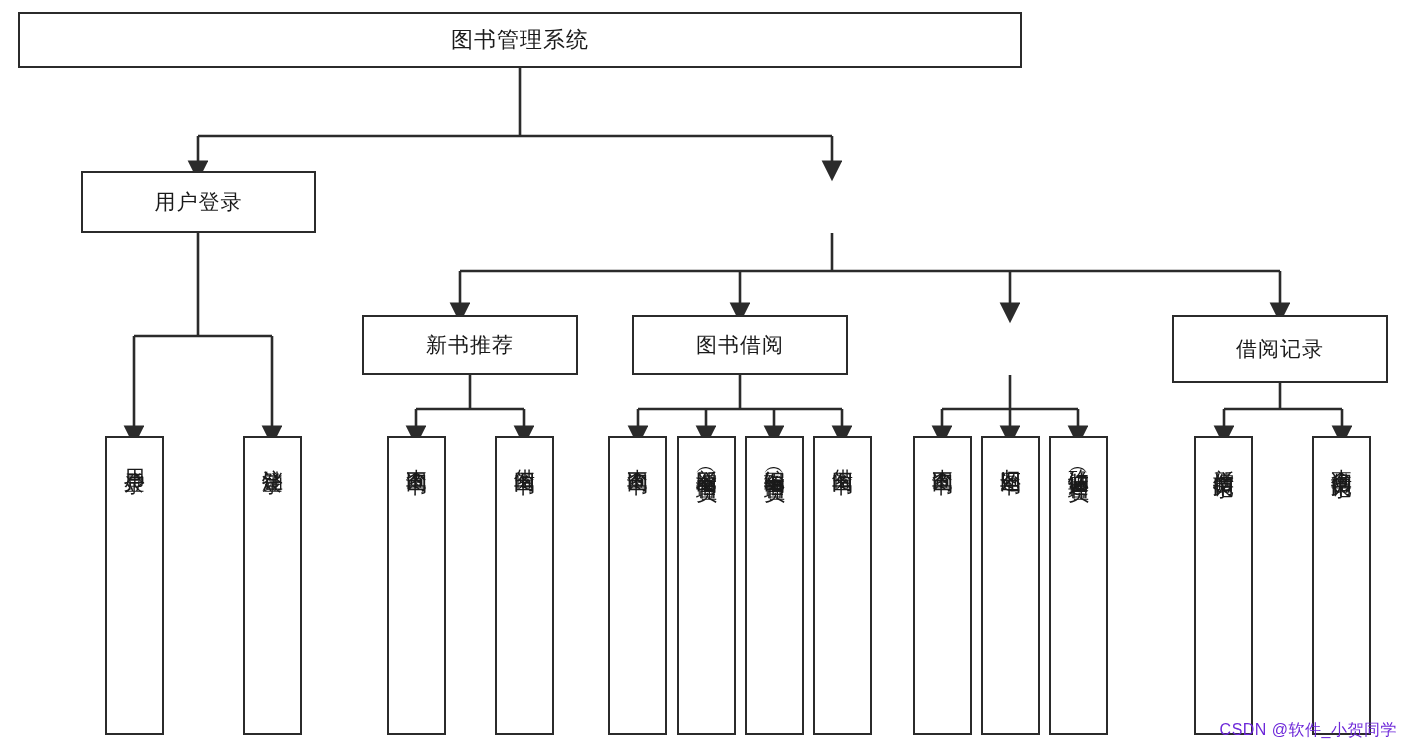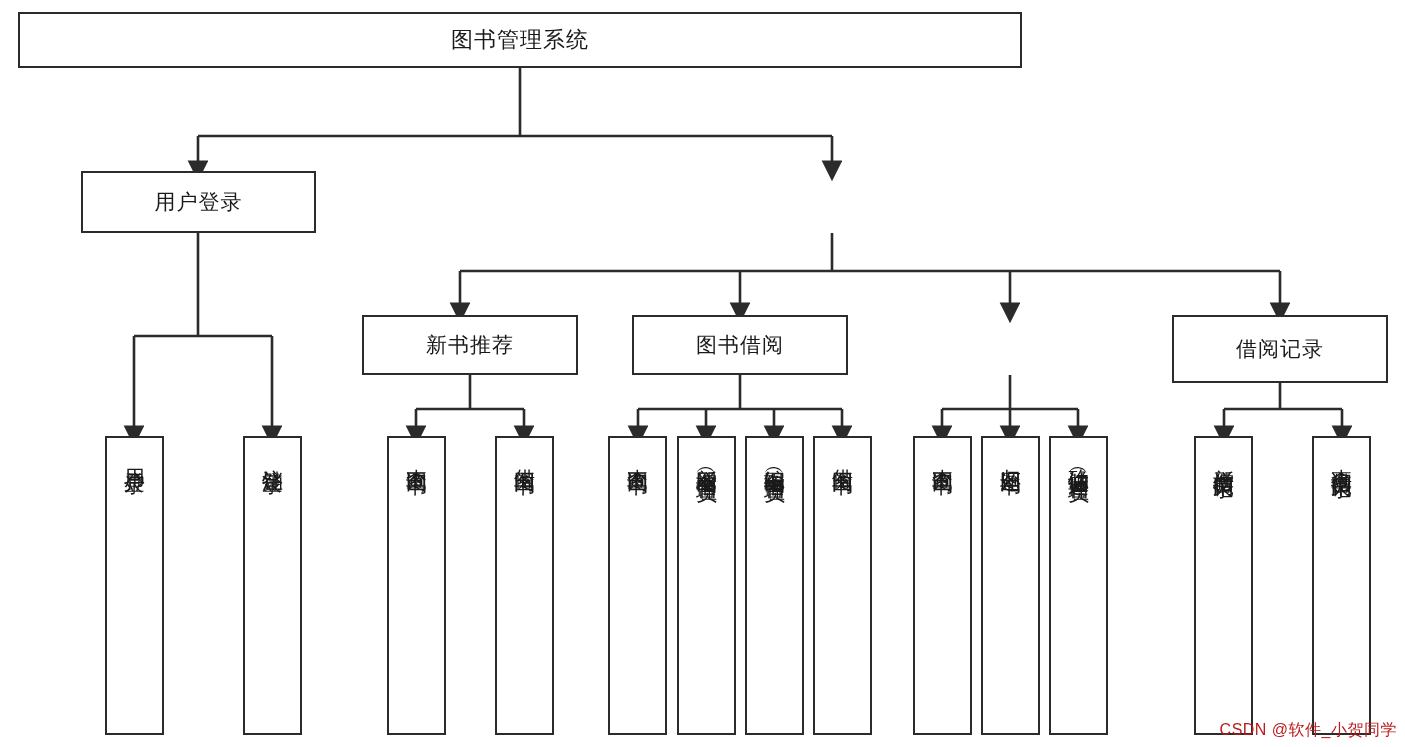--- a/index.html
+++ b/index.html
@@ -51,21 +51,21 @@
     white-space: nowrap;
   }
   .node.root {
     font-size: 22px;
   }
   .watermark {
     position: absolute;
     right: 8px;
     bottom: 6px;
     font-size: 16px;
-    color: #b91c1c;
+    color: #6d28d9;
     letter-spacing: 0.5px;
     white-space: nowrap;
   }
 </style>
 </head>
 <body>
 
 <div id="canvas">
 
   <svg id="wires" viewBox="0 0 1405 747" xmlns="http://www.w3.org/2000/svg">

